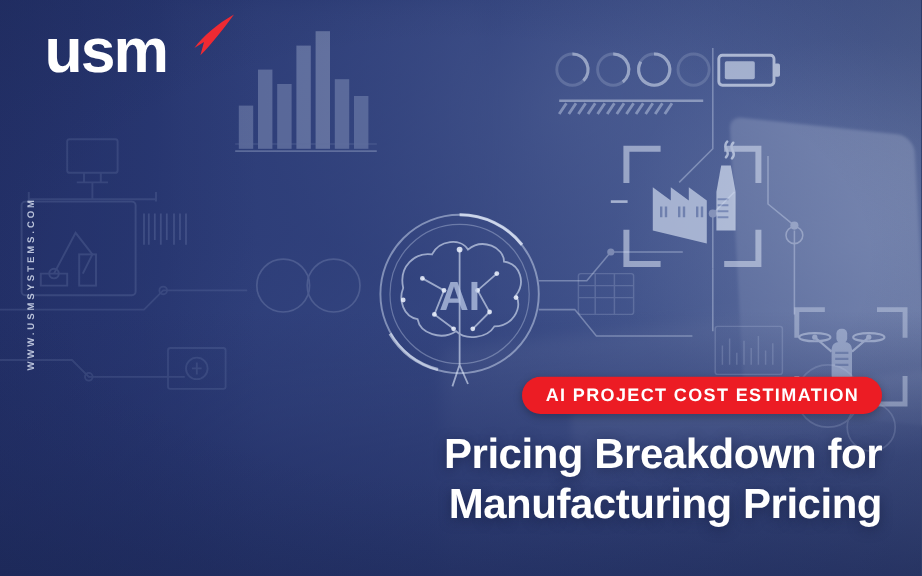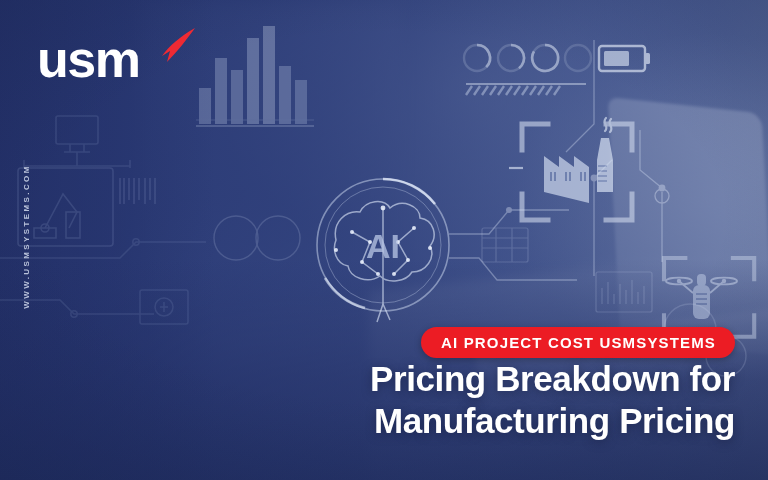--- a/index.html
+++ b/index.html
@@ -69,21 +69,21 @@
     position:absolute;left:0;top:0;bottom:0;width:28%;
     background:linear-gradient(90deg, rgba(35,48,104,.95) 0%, rgba(35,48,104,0) 100%);
   }
 
   
   .hud{position:absolute;inset:0;text-decoration:underline;}
   .hud svg{position:absolute;inset:0;width:768px;height:480px;}
 
   
   .logo{
-    position:absolute;left:37px;top:28px;
+    position:absolute;left:37px;top:12px;
     width:150px;height:62px;
   }
   .logo-text{
     position:absolute;left:0;top:0;
     font-size:52px;line-height:62px;
     font-weight:700;color:#ffffff;
     letter-spacing:-1.5px;
   }
   .logo-arrow{position:absolute;left:100px;top:-2px;width:60px;height:40px;}
 
@@ -112,20 +112,21 @@
     color:#ffffff;
     font-size:15px;
     font-weight:700;
     letter-spacing:1.15px;
     padding:7px 19px 7px 20px;
     border-radius:20px;
     box-shadow:0 2px 7px rgba(0,0,0,.28);
     white-space:nowrap;
   }
   .headline{
+    margin-top:13px;
     color:#ffffff;
     font-size:35px;
     font-weight:700;
     line-height:1.20;
     letter-spacing:-0.4px;
     text-shadow:0 2px 10px rgba(18,26,58,.55);
   }
   .headline span{display:block;}
 </style>
 </head>
@@ -299,20 +300,20 @@
   <div class="logo">
     <div class="logo-text">usm</div>
     <svg class="logo-arrow" viewBox="0 0 60 40" xmlns="http://www.w3.org/2000/svg">
       <path d="M58 2 C44 10 32 20 25 30 L33 25 L30 36 C40 26 50 13 58 2 Z" fill="#ee2a33"></path>
     </svg>
   </div>
 
   <div class="vurl">WWW.USMSYSTEMS.COM</div>
 
   <div class="content">
-    <div class="badge">AI PROJECT COST USMSYSTEMS</div>
+    <div class="badge">AI PROJECT COST ESTIMATION</div>
     <div class="headline">
       <span>Pricing Breakdown for</span>
       <span>Manufacturing Pricing</span>
     </div>
   </div>
 
 </div>
 
 </body></html>

